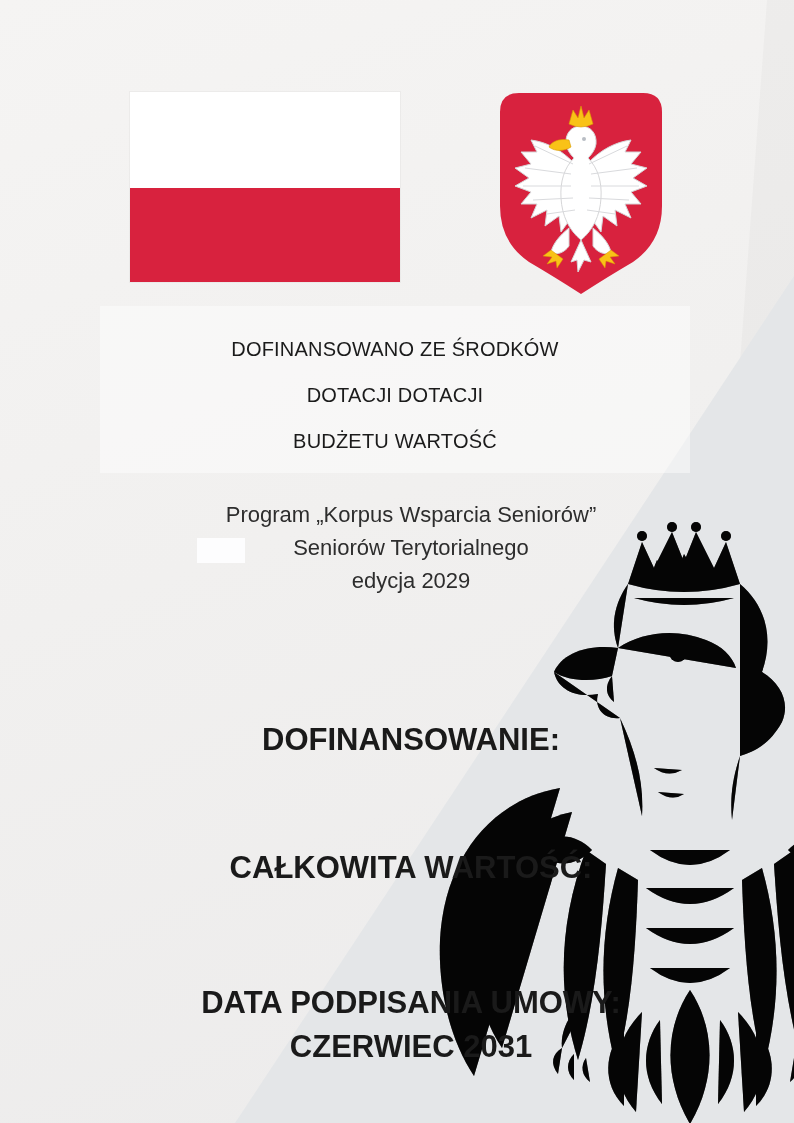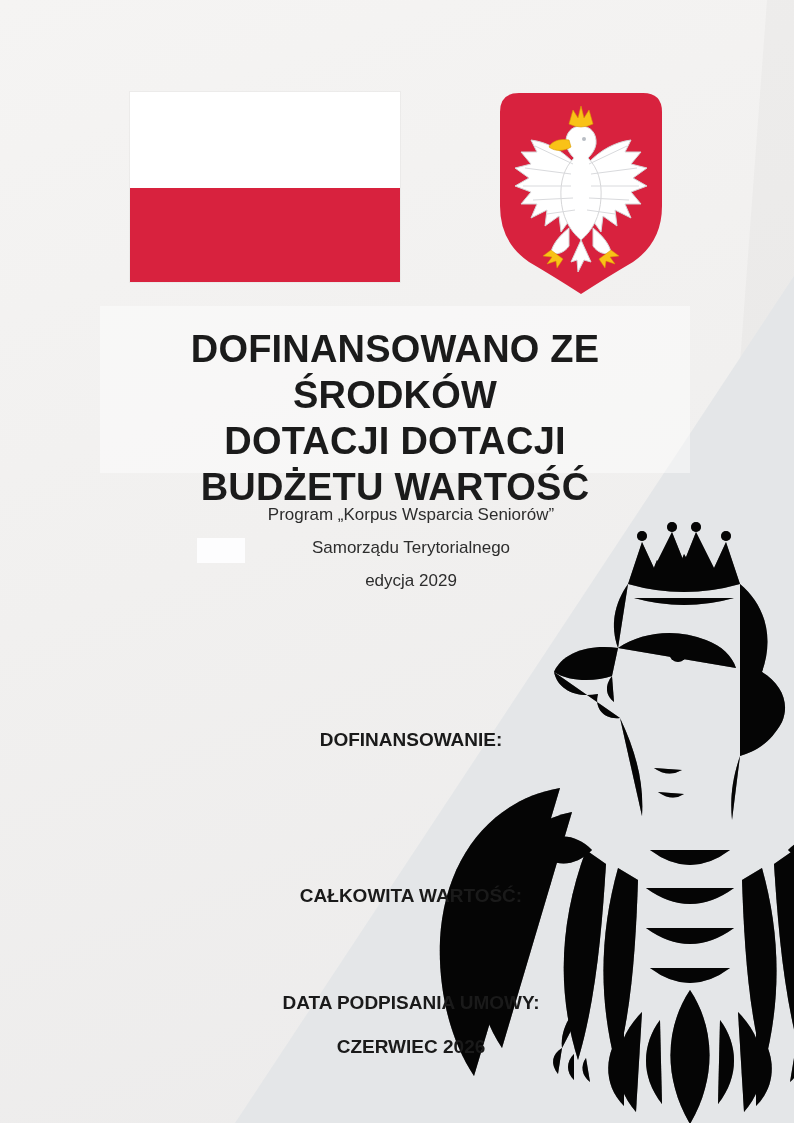--- a/index.html
+++ b/index.html
@@ -20,31 +20,31 @@
   .wm { position:absolute; left:410px; top:520px; width:560px; height:620px; }
   .wm svg { width:100%; height:100%; display:block; }
   .wm-gray { color:#d5d8db; opacity:0.55; }
   .wm-clip { position:absolute; inset:0;
       clip-path:polygon(794px 276px,235px 1123px,794px 1123px); }
   .wm-white { color:#ffffff; opacity:0.95; }
 
   
   .band { position:absolute; left:100px; top:306px; width:590px; height:167px;
           background:rgba(255,255,255,0.45); padding-top:20px; text-align:center; }
-  .band .t-line { font-size:38px; font-weight:bold; line-height:46px; color:#1b1b1b; letter-spacing:0.2px; }
+  .band .t-line { font-size:20px; font-weight:normal; line-height:46px; color:#1b1b1b; letter-spacing:0.2px; }
 
   .program { position:absolute; left:28px; right:0; top:498px; text-align:center; }
-  .program .p-line { font-size:17px; line-height:33px; color:#2d2d2d; }
+  .program .p-line { font-size:22px; line-height:33px; color:#2d2d2d; }
 
   .white-patch { position:absolute; left:197px; top:538px; width:48px; height:25px; background:#fdfdfe; }
 
   .money { position:absolute; left:28px; right:0; text-align:center; }
-  .money .m-line { font-size:19px; font-weight:bold; line-height:44px; color:#1a1a1a; }
+  .money .m-line { font-size:31px; font-weight:bold; line-height:44px; color:#1a1a1a; }
   .money-funding { top:718px; }
-  .money-total   { top:846px;margin-top:28px; }
+  .money-total   { top:846px; }
   .money-date    { top:981px; }
 
   
   .flag { position:absolute; left:130px; top:92px; width:270px; height:190px;
           box-shadow:0 0 0 1px rgba(0,0,0,0.03); }
   .flag-white { width:100%; height:50.5%; background:#ffffff; }
   .flag-red   { width:100%; height:49.5%; background:#d8223e; }
 
   
   .emblem { position:absolute; left:497px; top:90px; width:168px; height:207px; }
@@ -190,31 +190,31 @@
   </div>
 
   <div class="band">
     <div class="t-line">DOFINANSOWANO ZE ŚRODKÓW</div>
     <div class="t-line">DOTACJI DOTACJI</div>
     <div class="t-line">BUDŻETU WARTOŚĆ</div>
   </div>
 
   <div class="program">
     <div class="p-line">Program „Korpus Wsparcia Seniorów”</div>
-    <div class="p-line">Samorządu Terytorialnego</div>
+    <div class="p-line">Seniorów Terytorialnego</div>
     <div class="p-line">edycja 2029</div>
   </div>
   <div class="white-patch"></div>
 
   <div class="money money-funding">
     <div class="m-line">DOFINANSOWANIE:</div>
   </div>
 
   <div class="money money-total">
     <div class="m-line">CAŁKOWITA WARTOŚĆ:</div>
   </div>
 
   <div class="money money-date">
     <div class="m-line">DATA PODPISANIA UMOWY:</div>
-    <div class="m-line">CZERWIEC 2026</div>
+    <div class="m-line">CZERWIEC 2031</div>
   </div>
 
 </div>
 
 </body></html>

